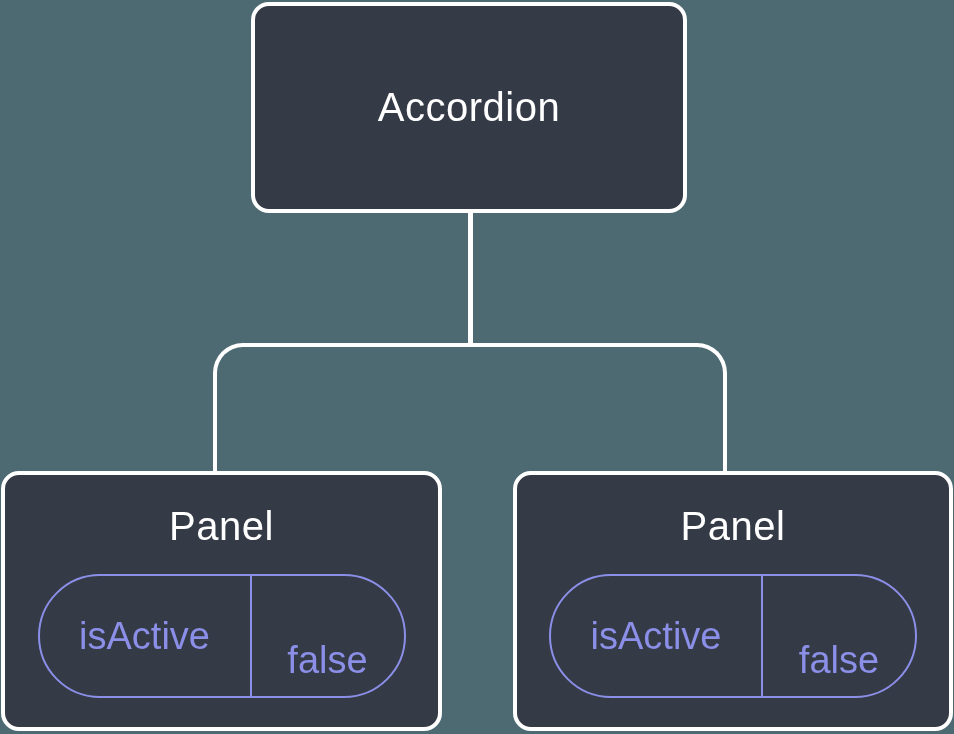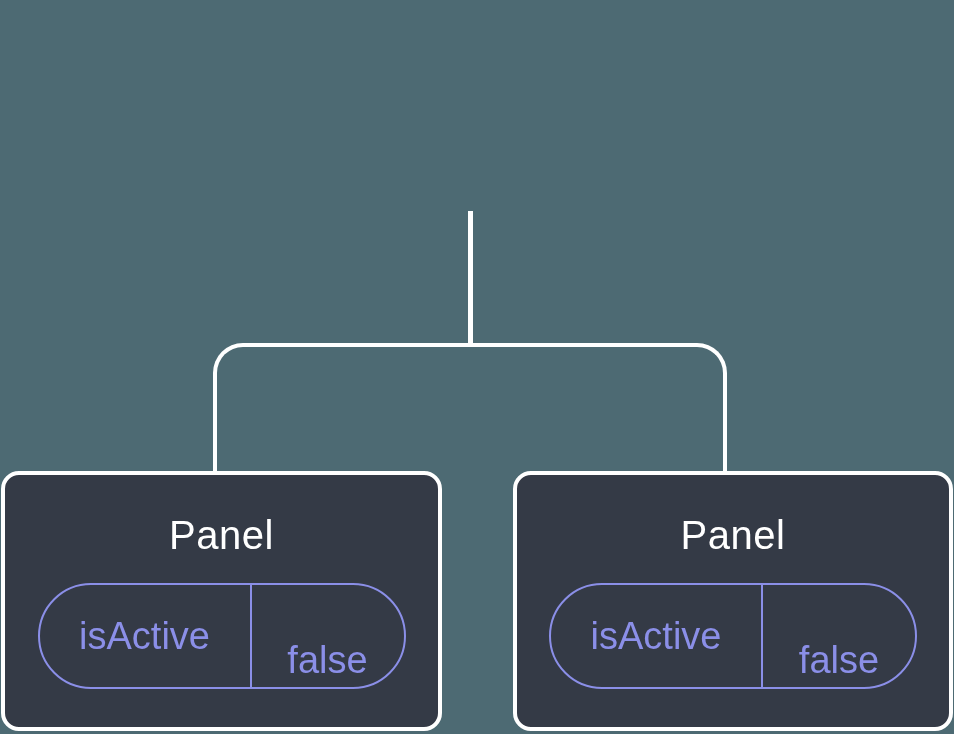--- a/index.html
+++ b/index.html
@@ -64,21 +64,21 @@
     flex-direction: column;
     align-items: center;
     justify-content: center;
     gap: 25px;
   }
   .panel-left { left: 1px; width: 441px; }
   .panel-right { left: 513px; width: 440px; }
   .state-pill {
     display: flex;
     align-items: stretch;
-    height: 106px;
+    height: 124px;
     border: 2.5px solid var(--accent);
     border-radius: 999px;
     color: var(--accent);
     font-size: 38px;
     overflow: hidden;
   }
   .state-name, .state-value {
     display: flex;
     align-items: center;
     justify-content: center;
@@ -90,20 +90,23 @@
   .state-value {
     width: 152px;
     margin-top: 48px;
   }
 </style>
 </head>
 <body>
 
 <div class="stage">
 
+  <div class="node root-node">
+    <span class="node-label">Accordion</span>
+  </div>
 
   <div class="connector-stem"></div>
   <div class="connector-bracket"></div>
 
   <div class="node panel-node panel-left">
     <span class="node-label">Panel</span>
     <div class="state-pill">
       <span class="state-name">isActive</span>
       <span class="state-value">false</span>
     </div>

